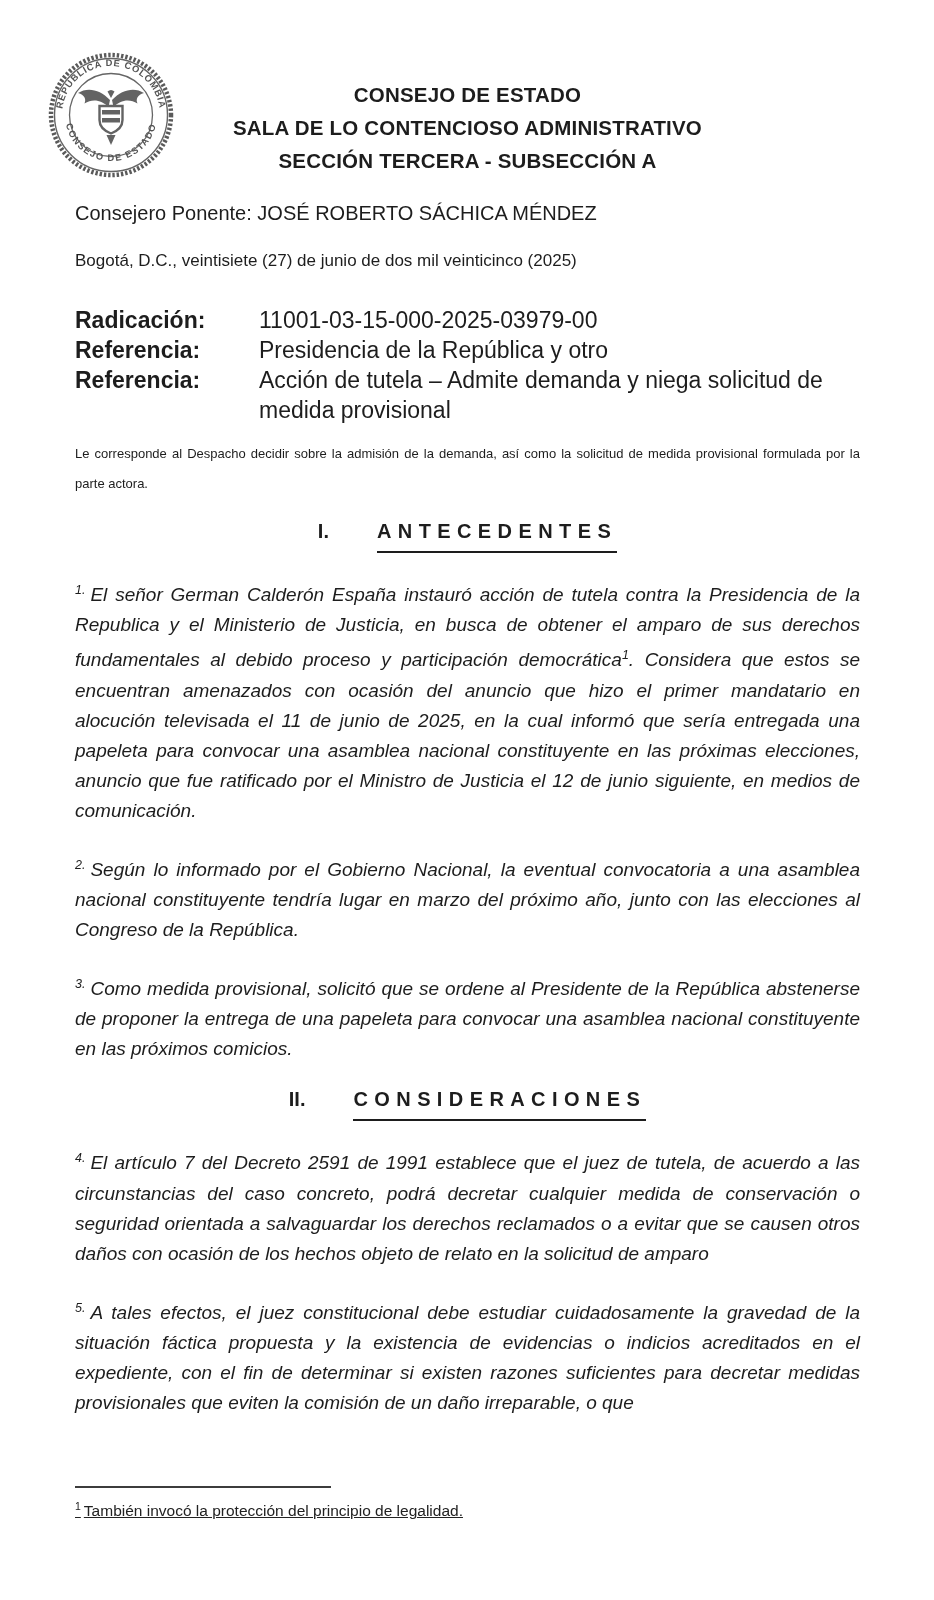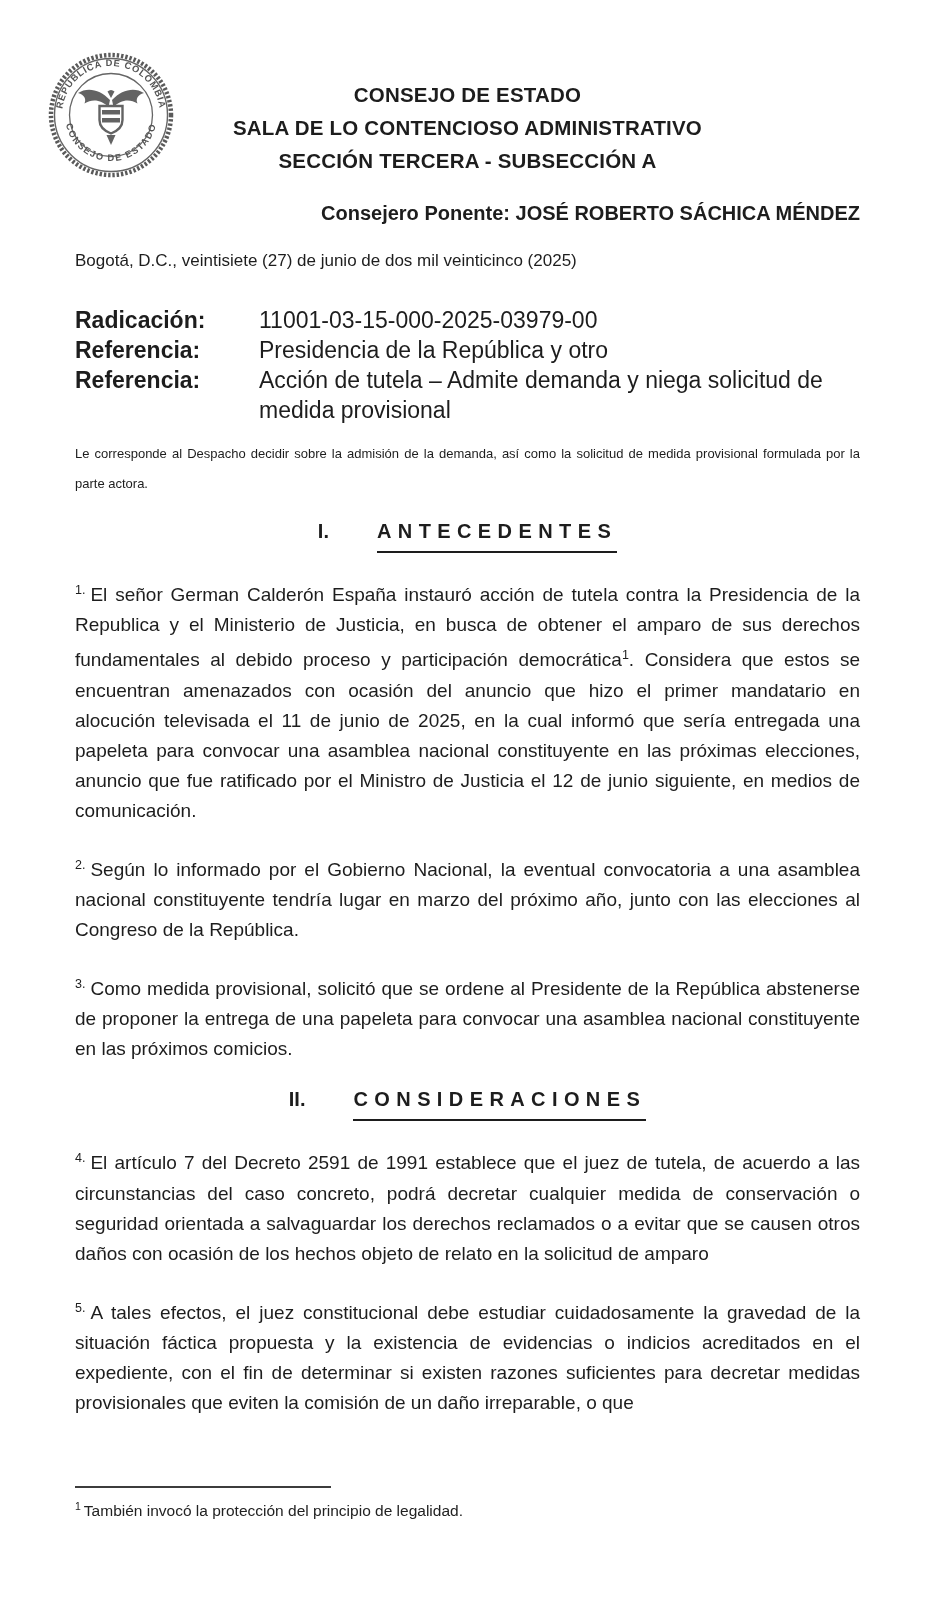--- a/index.html
+++ b/index.html
@@ -28,22 +28,22 @@
   
   .title-block {
     text-align: center;
     font-weight: bold;
     font-size: 20.5px;
     line-height: 33px;
     letter-spacing: 0.2px;
   }
   .ponente {
     margin-top: 20px;
-    text-align: right;
-    font-weight: bold;
+    text-align: left;
+    font-weight: normal;
     font-size: 20px;
     line-height: 32px;
   }
 
   .dateline { margin-top: 17px; font-size: 17px; line-height: 30px; }
 
   .case-info { margin-top: 29px; font-size: 23px; line-height: 30px; }
   .case-row { display: flex; }
   .case-label { width: 184px; flex: none; font-weight: bold; }
   .case-value { flex: 1; }
@@ -68,28 +68,29 @@
     letter-spacing: 0.32em;
     border-bottom: 2.5px solid #1d1d1d;
     padding-bottom: 8px;
   }
 
   .body-par {
     margin: 0 0 24px 0;
     font-size: 19px;
     line-height: 30px;
     text-align: justify;
+    font-style: italic;
   }
   sup.pmark { font-size: 12.5px; margin-right: 5px; }
   sup.fnref { font-size: 12.5px; }
 
   
   .footnote { position: absolute; left: 75px; top: 1486px; width: 710px; }
   .fn-divider { width: 256px; height: 2px; background: #3c3c3c; }
-  .fn-text { margin-top: 9px; font-size: 15.5px; line-height: 19px; color: #222; }
+  .fn-text { margin-top: 9px; font-size: 15.5px; line-height: 19px; color: #222; text-decoration: underline; }
   .fn-text sup { font-size: 10.5px; margin-right: 3px; }
 </style>
 </head>
 <body>
 
 <div class="page">
 
   <div class="seal">
     <svg viewBox="0 0 126 126" width="126" height="126">
       <defs>

